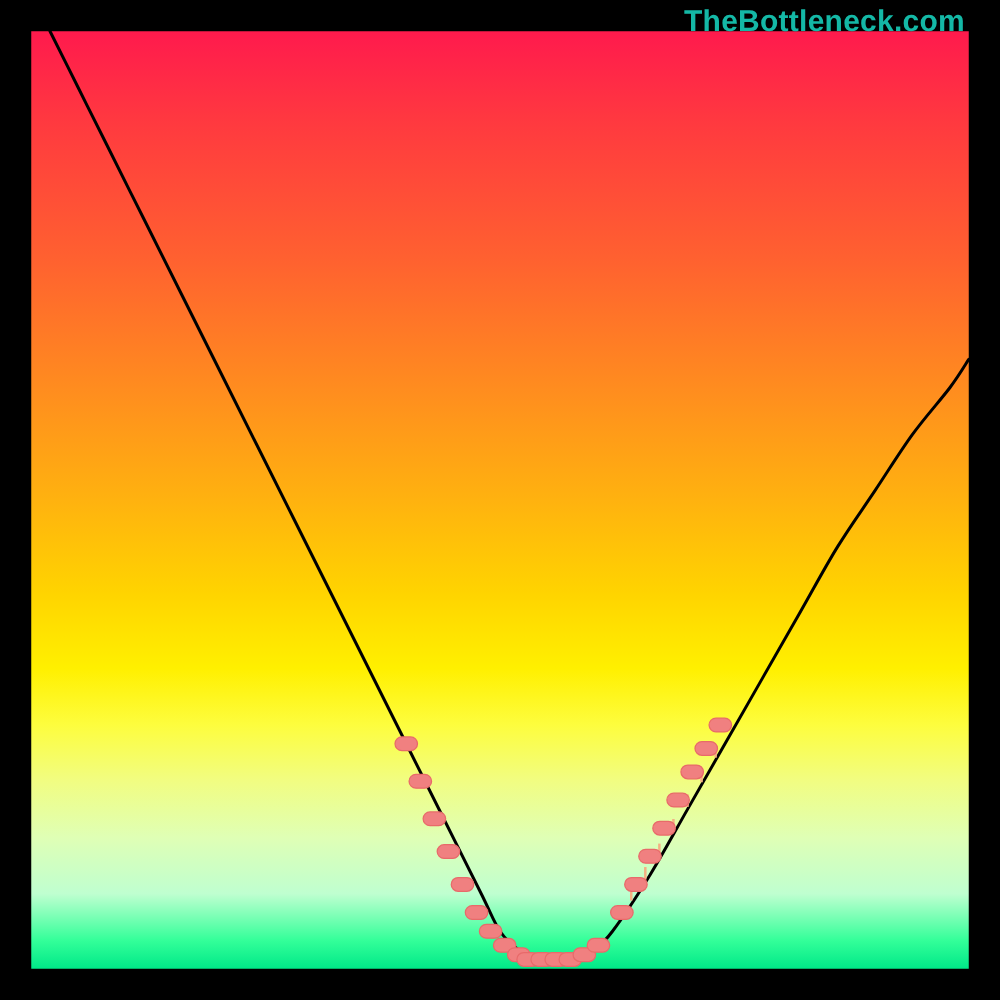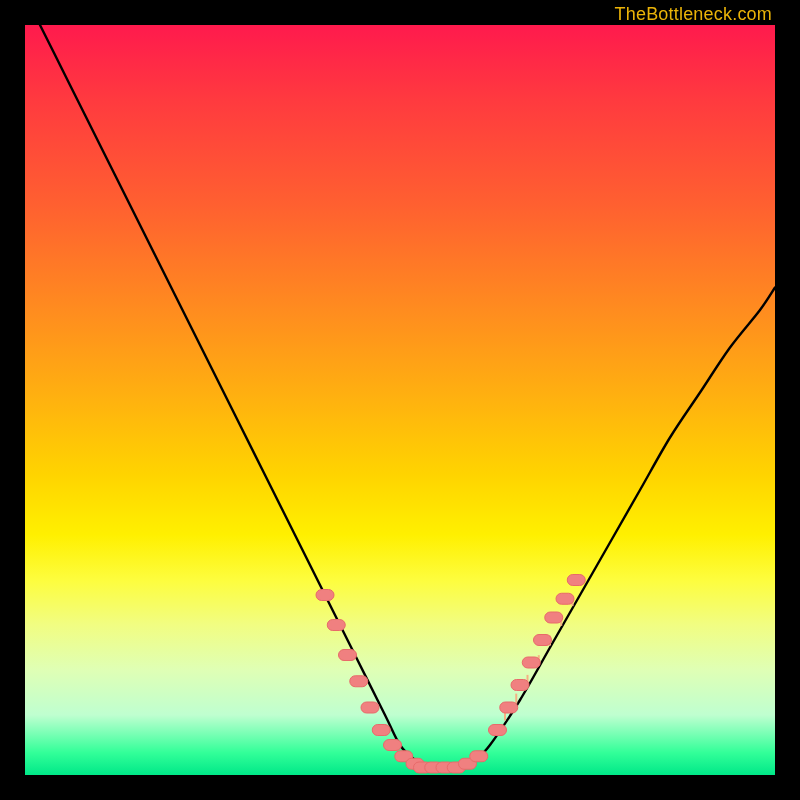--- a/index.html
+++ b/index.html
@@ -30,23 +30,23 @@
       #dfffb5 86%,
       #bfffd0 92%,
       #33ff99 97%,
       #00e888 100%
     );
   }
   .credit {
     position: absolute;
     top: 4px;
     right: 28px;
-    color: #eab308;
-    font-size: 18px;
-    font-weight: 400;
+    color: #14b8a6;
+    font-size: 24px;
+    font-weight: 700;
     letter-spacing: 0.2px;
     user-select: none;
   }
   svg.plot {
     position: absolute;
     left: 0;
     top: 0;
     width: 750px;
     height: 750px;
     overflow: visible;

